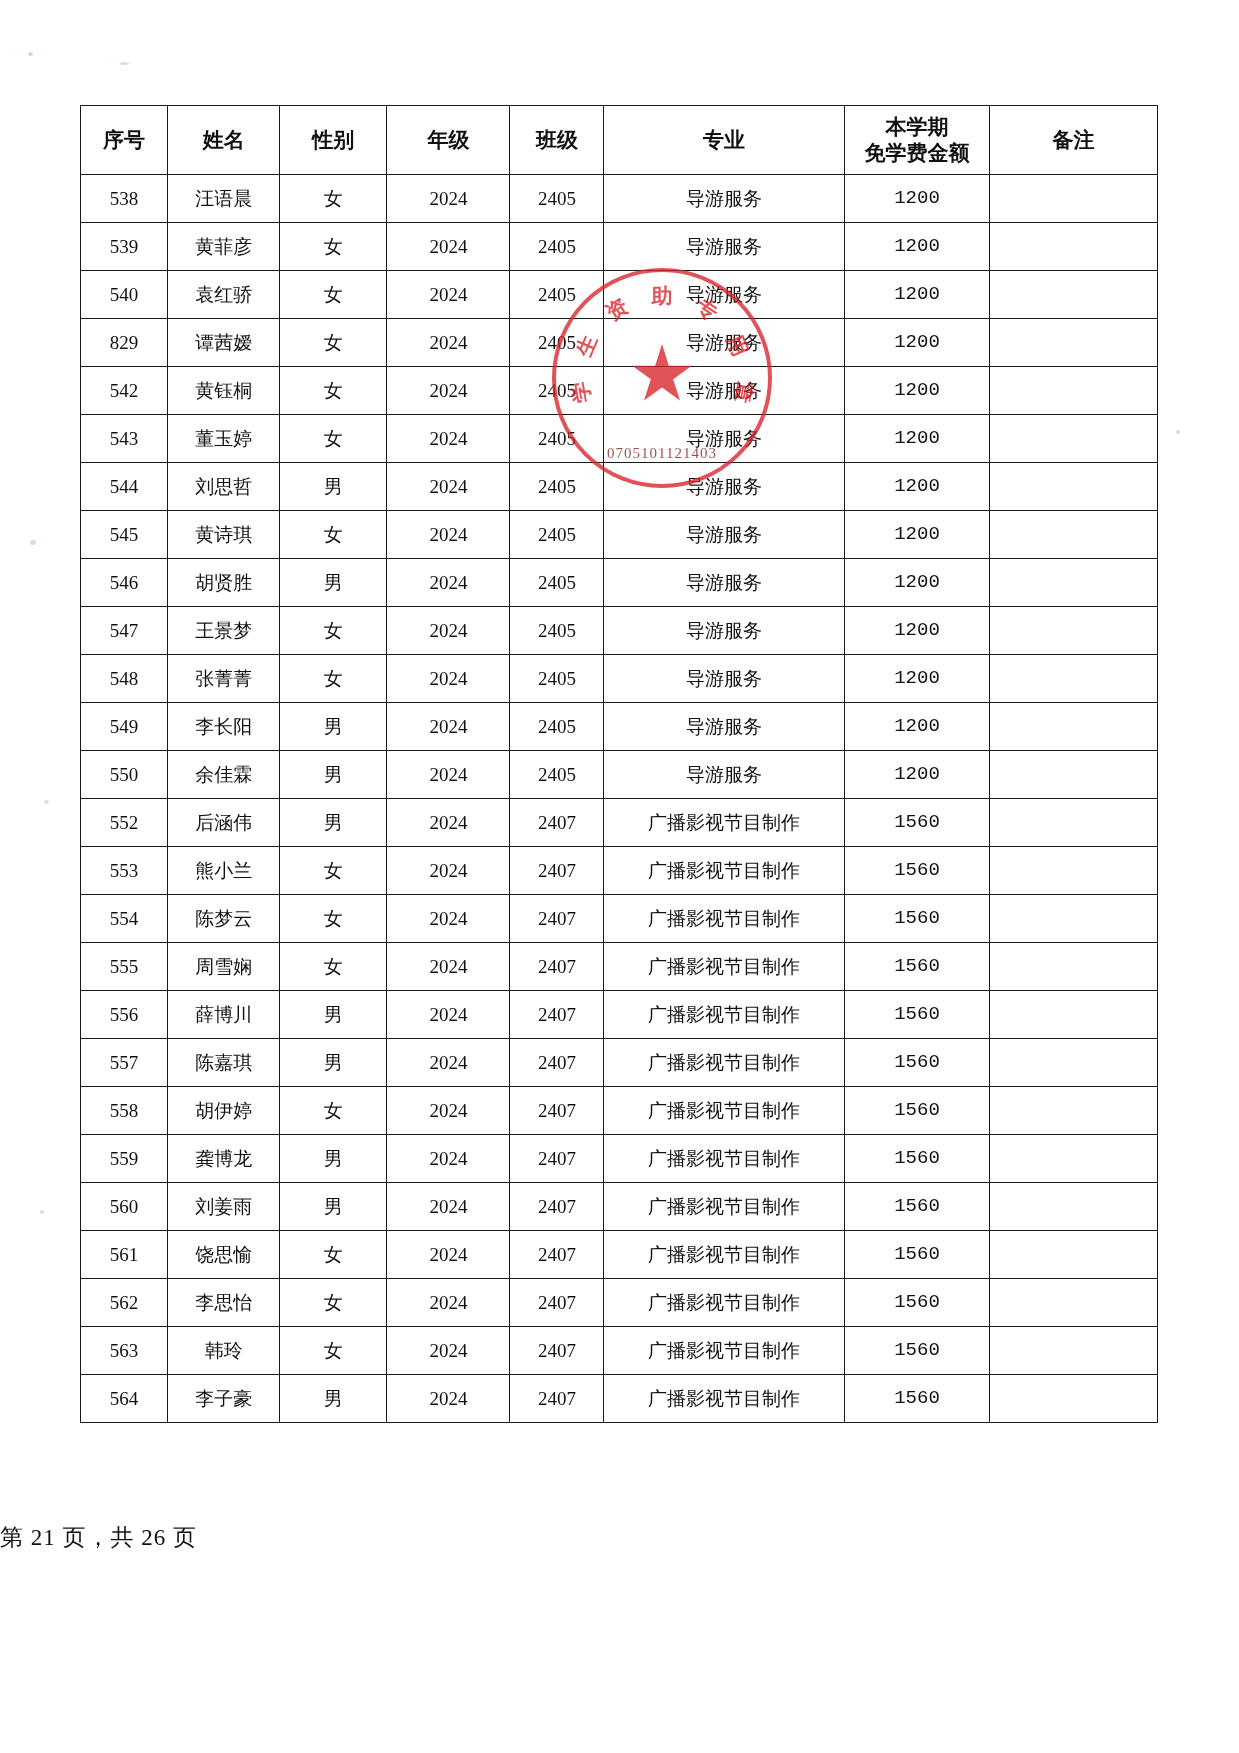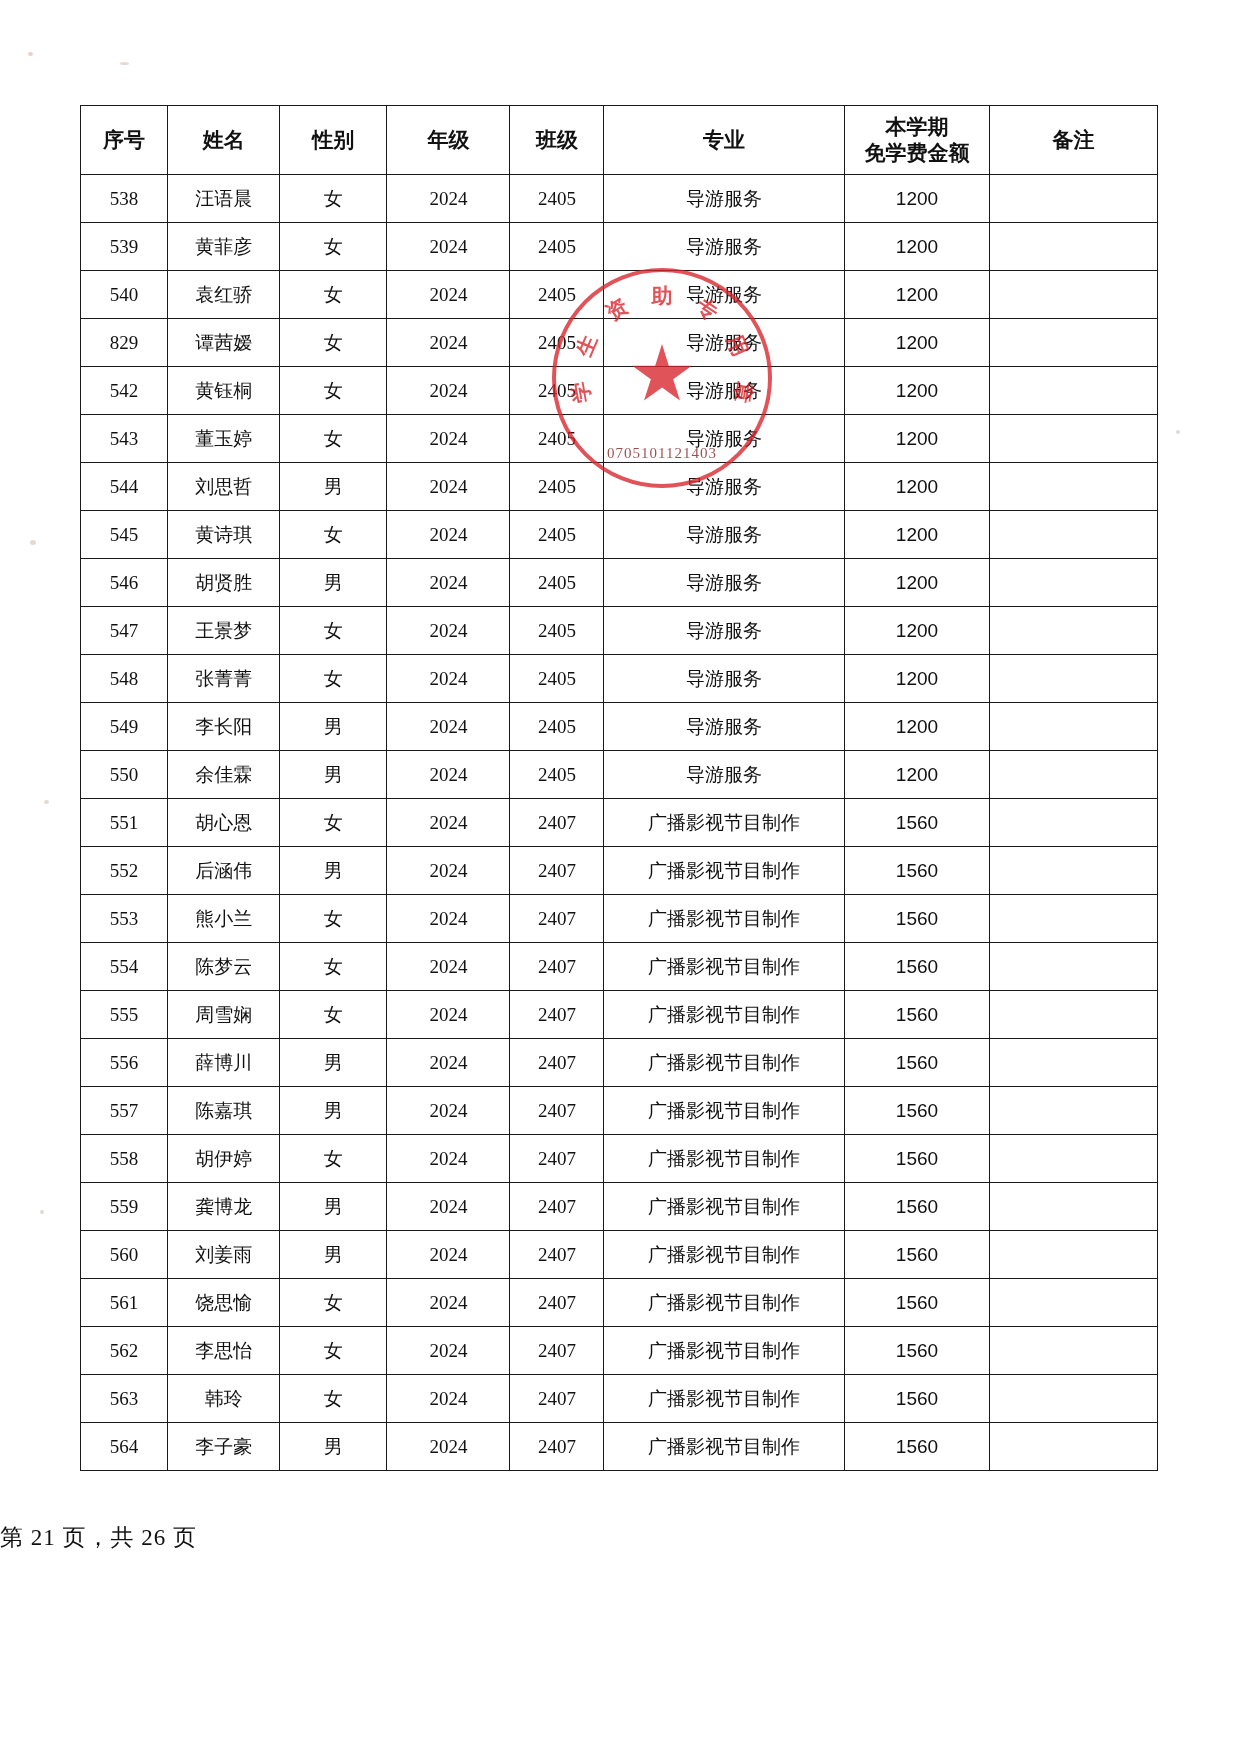--- a/index.html
+++ b/index.html
@@ -70,21 +70,21 @@
   col.c-major { width: 215px; }
   col.c-amt   { width: 130px; }
   col.c-note  { width: 150px; }
 
   td.t-left {
     text-align: left;
     padding-left: 14px;
   }
   td.amt {
     font-size: 18px;
-    font-family: Liberation Sans, sans-serif;
+    font-family: Liberation Mono, monospace;
   }
   td.num {
     font-size: 19px;
     margin-top: 8px;
   }
   .hdr-two-line {
     line-height: 1.3;
     font-size: 20px;
     white-space: pre-line;
   }
@@ -311,30 +311,20 @@
           <td class="num">550</td>
           <td class="t-left">余佳霖</td>
           <td class="t-left">男</td>
           <td class="t-left">2024</td>
           <td class="t-left">2405</td>
           <td class="t-left">导游服务</td>
           <td class="amt">1200</td>
           <td></td>
         </tr>
         <tr>
-          <td class="num">551</td>
-          <td class="t-left">胡心恩</td>
-          <td class="t-left">女</td>
-          <td class="t-left">2024</td>
-          <td class="t-left">2407</td>
-          <td class="t-left">广播影视节目制作</td>
-          <td class="amt">1560</td>
-          <td></td>
-        </tr>
-        <tr>
           <td class="num">552</td>
           <td class="t-left">后涵伟</td>
           <td class="t-left">男</td>
           <td class="t-left">2024</td>
           <td class="t-left">2407</td>
           <td class="t-left">广播影视节目制作</td>
           <td class="amt">1560</td>
           <td></td>
         </tr>
         <tr>

